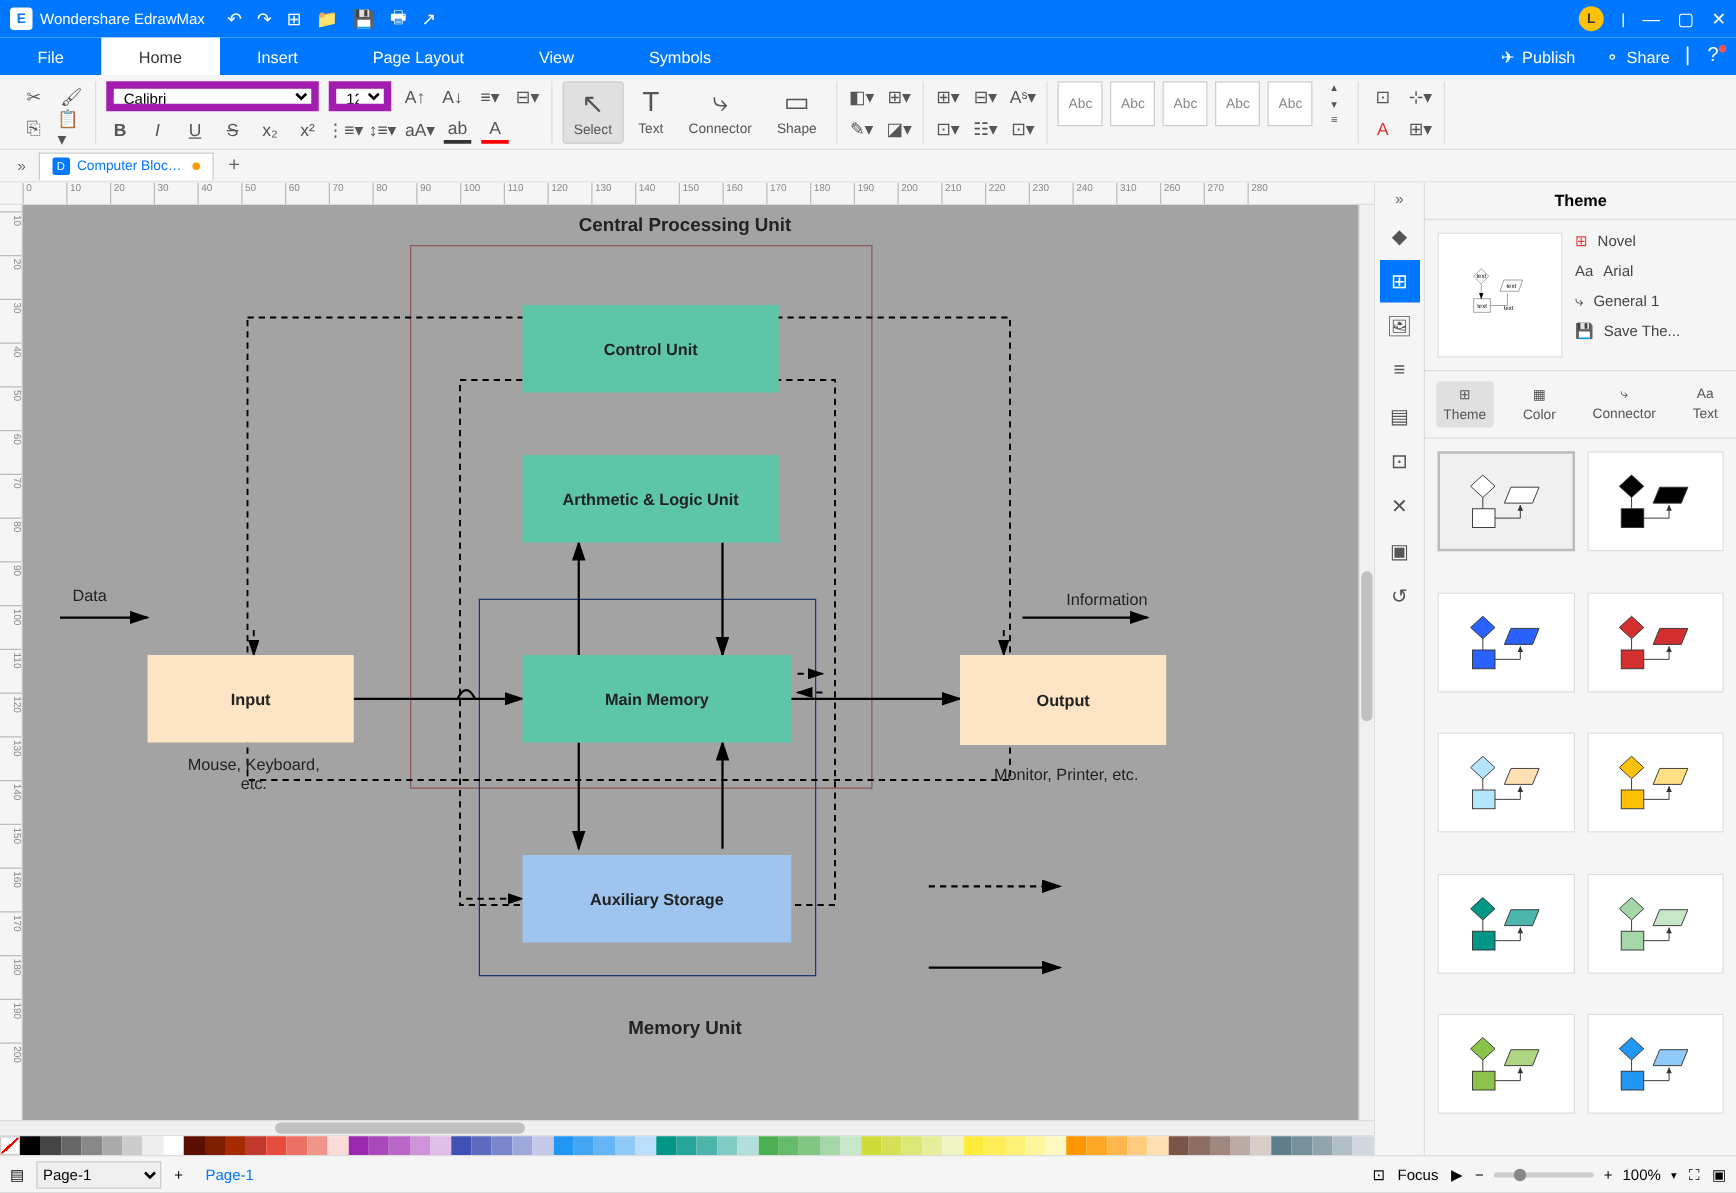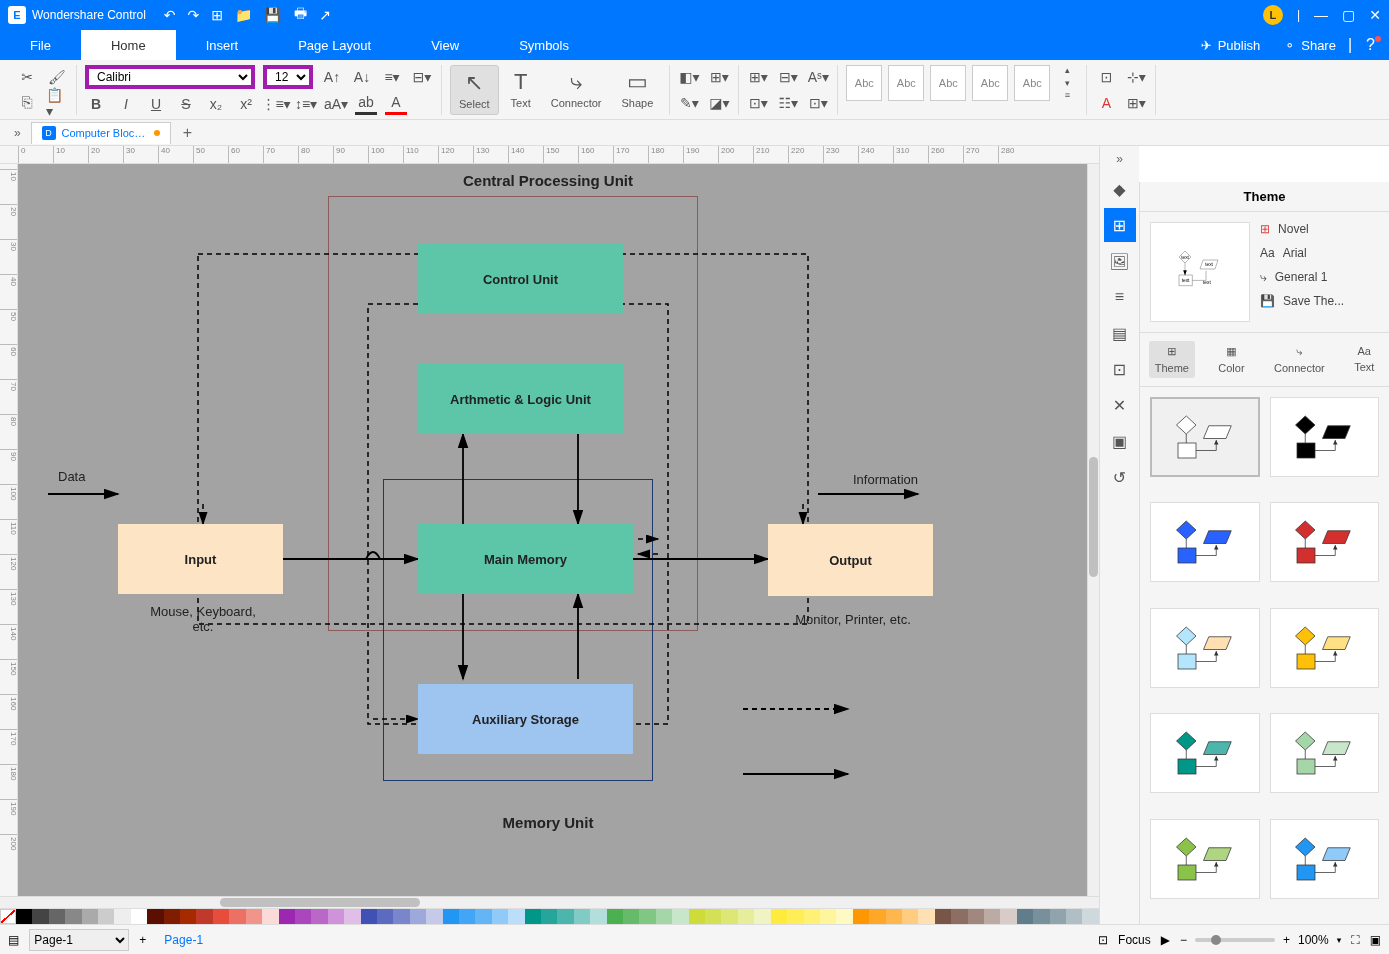--- a/index.html
+++ b/index.html
@@ -21,21 +21,21 @@
 .menubar .spacer { flex: 1; }
 .menubar .pubshare { color: #fff; font-size: 13px; display: flex; align-items: center; gap: 6px; padding: 0 12px; cursor:pointer;}
 .menubar .help { color: #fff; padding: 0 14px; display:flex; align-items:center; cursor:pointer; font-size:16px; position:relative;}
 .menubar .help::after { content:''; width:6px;height:6px;background:#ff5252;border-radius:50%;position:absolute;top:6px;right:8px;}
 
 
 .ribbon { height: 60px; background: #f5f5f5; border-bottom: 1px solid #ddd; display: flex; align-items: center; padding: 0 8px; gap: 0; }
 .ribbon .group { display: flex; flex-direction: column; gap: 4px; padding: 0 8px; border-right: 1px solid #ddd; height: 50px; justify-content: center; }
 .ribbon .row { display: flex; gap: 8px; align-items: center; }
 .ribbon .iconbtn { width: 22px; height: 22px; display: flex; align-items: center; justify-content: center; color: #555; cursor: pointer; font-size: 14px; }
-.ribbon select { height: 24px; font-size: 12px; border: 4px solid #a21caf; background:#fff; padding:0 4px;}
+.ribbon select { height: 24px; font-size: 12px; border: 6px solid #a21caf; background:#fff; padding:0 4px;}
 .ribbon .fontname { width: 170px; }
 .ribbon .fontsize { width: 50px; }
 .ribbon .bigtool { display: flex; flex-direction: column; align-items: center; gap: 2px; padding: 4px 8px; cursor: pointer; font-size: 11px; color:#555;}
 .ribbon .bigtool.active { background: #e0e0e0; border:1px solid #ccc; border-radius:3px;}
 .ribbon .bigtool .ico { font-size: 22px; }
 .ribbon .abcbox { width:36px; height:36px; border:1px solid #ccc; background:#fff; display:flex;align-items:center;justify-content:center;font-size:11px;color:#888; cursor:pointer;}
 
 
 .doctabs { height: 26px; background: #f5f5f5; border-bottom: 1px solid #ddd; display: flex; align-items: center; padding-left: 8px; gap: 4px; }
 .doctabs .expand { font-size: 12px; color:#666; cursor:pointer; padding:0 6px;}
@@ -68,21 +68,21 @@
 .label { position:absolute; font-size:13px; color:#222; text-align:center;}
 .labelb { font-weight:bold; font-size:15px;}
 
 
 .rtoolbar { width: 40px; background: #f5f5f5; border-left: 1px solid #ddd; display:flex; flex-direction:column; align-items:center; padding-top:6px; gap:2px;}
 .rtoolbar .rtbtn { width:32px; height:34px; display:flex; align-items:center; justify-content:center; color:#555; cursor:pointer; font-size:16px;}
 .rtoolbar .rtbtn.active { background:#0077ff; color:#fff; }
 .rtoolbar .expand2 { font-size:12px; color:#666; margin-bottom:4px; cursor:pointer;}
 
 
-.rpanel { width: 250px; background: #f5f5f5; border-left: 1px solid #ddd; display:flex; flex-direction:column;margin-top:36px;}
+.rpanel { width: 250px; background: #f5f5f5; border-left: 1px solid #ddd; display:flex; flex-direction:column;}
 .rpanel .title { height: 30px; display:flex; align-items:center; justify-content:center; font-size:13px; font-weight:bold; border-bottom:1px solid #ddd;}
 .rpanel .preview { display:flex; padding:10px; gap:10px; border-bottom:1px solid #ddd;}
 .rpanel .previmg { width:100px; height:100px; background:#fff; border:1px solid #ddd; display:flex; align-items:center;justify-content:center;}
 .rpanel .prevopts { flex:1; display:flex; flex-direction:column; gap:10px; font-size:12px; color:#444;}
 .rpanel .prevopts .opt { display:flex; align-items:center; gap:8px; cursor:pointer;}
 .rpanel .tabs2 { display:flex; justify-content:space-around; padding:8px 0; border-bottom:1px solid #ddd; font-size:11px; color:#555;}
 .rpanel .tabs2 .t2 { display:flex; flex-direction:column; align-items:center; gap:4px; cursor:pointer; padding:4px 6px;}
 .rpanel .tabs2 .t2.active { background:#e0e0e0; border-radius:3px;}
 .rpanel .thumbs { flex:1; overflow:auto; padding:10px; display:grid; grid-template-columns:1fr 1fr; gap:10px;}
 .rpanel .thumb { height:80px; background:#fff; border:1px solid #ddd; display:flex; align-items:center; justify-content:center; cursor:pointer;}
@@ -107,21 +107,21 @@
 
 
 .hscroll { height:12px; background:#f0f0f0; border-top:1px solid #ddd; position:relative;}
 .hscroll .thumb { position:absolute; top:1px; bottom:1px; left:20%; width:200px; background:#c0c0c0; border-radius:6px;}
 </style>
 </head>
 <body>
 
 <div class="titlebar">
   <div class="logo">E</div>
-  <span>Wondershare Control</span>
+  <span>Wondershare EdrawMax</span>
   <div class="qa">
     <span>↶</span>
     <span>↷</span>
     <span>⊞</span>
     <span>📁</span>
     <span>💾</span>
     <span>🖶</span>
     <span>↗</span>
   </div>
   <div class="right">

